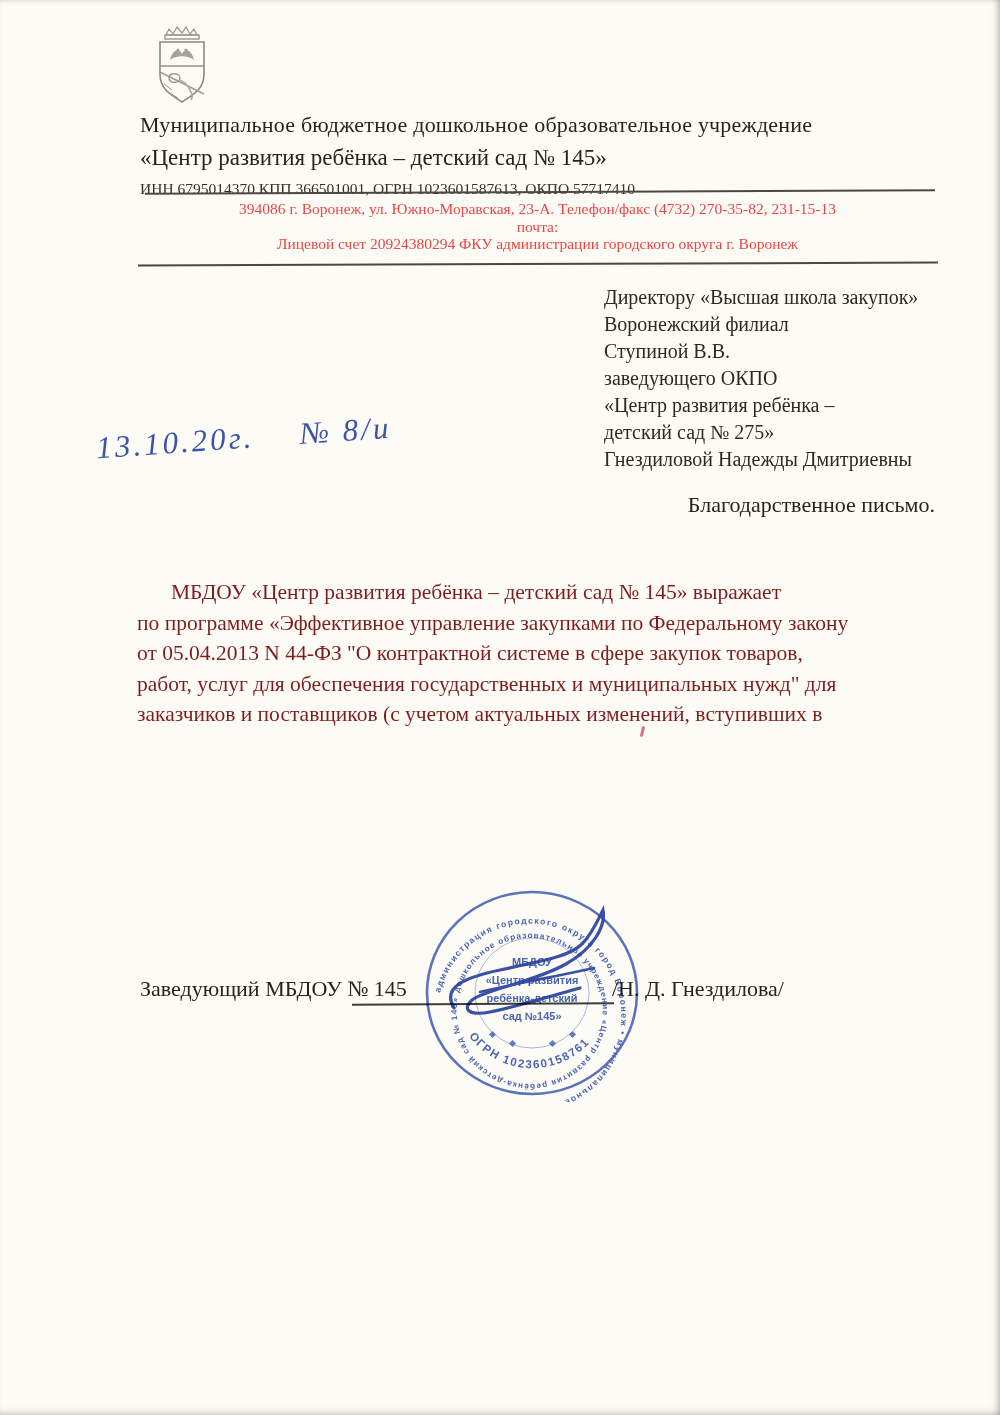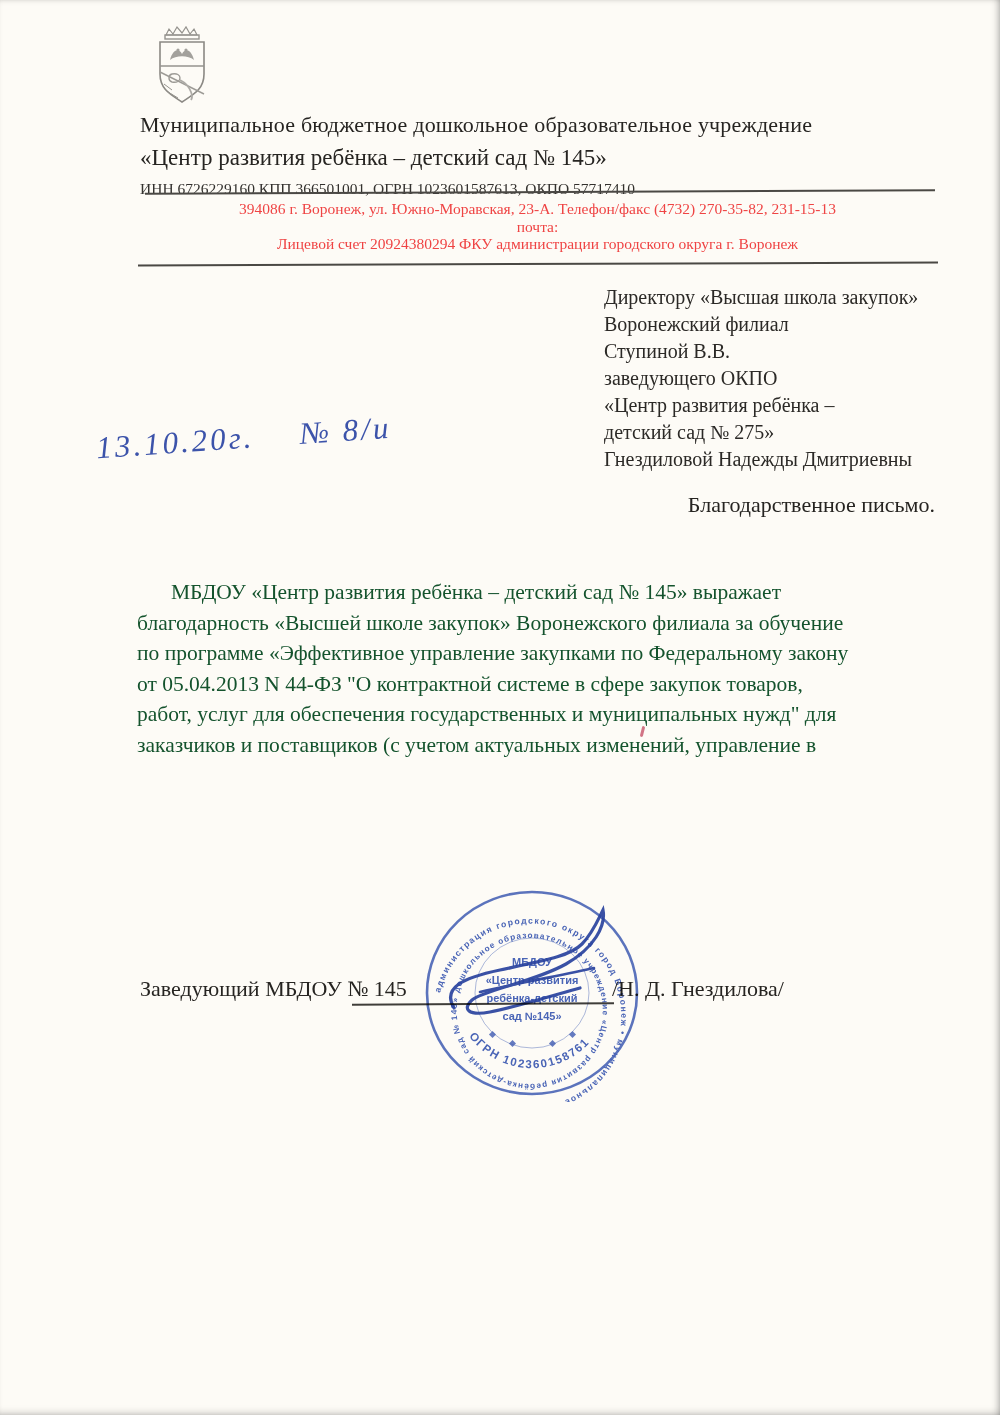--- a/index.html
+++ b/index.html
@@ -33,21 +33,21 @@
 
   
   .handwritten {
     position:absolute; left:96px; top:420px; display:flex; gap:46px;
     font-style:italic; font-size:31px; letter-spacing:3px;
     color:#3c53aa; transform:rotate(-4deg); white-space:nowrap;
   }
 
   
   .letter-title { position:absolute; left:140px; top:492px; width:795px; text-align:right; font-size:22px; }
-  .letter-body  { position:absolute; left:137px; top:577px; width:798px; font-size:21.5px; line-height:30.5px; color:#14532d; }
+  .letter-body  { position:absolute; left:137px; top:577px; width:798px; font-size:21.5px; line-height:30.5px; color:#7f1d1d; }
   .letter-body .body-line:first-child { text-indent:34px; }
   .closing-line { text-indent:18px; }
 
   
   .red-tick { position:absolute; left:641px; top:726px; width:3px; height:11px;
               background:#c2475f; border-radius:2px; transform:rotate(14deg); opacity:.75; }
 
   
   .sign-row { position:absolute; left:140px; top:976px; width:800px; font-size:22px; z-index:2; }
   .sign-name { position:absolute; left:472px; top:0; white-space:nowrap; }
@@ -82,21 +82,21 @@
       <circle cx="44" cy="28" r="1.6" fill="#8d8b86" stroke="none"></circle>
 
       <path d="M 18,50 L 62,72" stroke="#86847f"></path>
       <path d="M 30,52 c -4,1 -4,7 0,8 c 5,1 8,-1 8,-4 c 0,-3 -3,-5 -8,-4 z" stroke="#86847f"></path>
       <path d="M 38,58 q 8,4 11,12 q 2,5 0,8" stroke="#9a9893" stroke-width="1.8"></path>
       <path d="M 22,62 l 8,6 M 26,70 l 10,6" stroke="#airport" stroke-width="1"></path>
     </svg>
 
     <div class="org-line1">Муниципальное бюджетное дошкольное образовательное учреждение</div>
     <div class="org-line2">«Центр развития ребёнка – детский сад № 145»</div>
-    <div class="ids-line">ИНН 6726229160 КПП 366501001, ОГРН 1023601587613, ОКПО 57717410</div>
+    <div class="ids-line">ИНН 6795014370 КПП 366501001, ОГРН 1023601587613, ОКПО 57717410</div>
   </div>
 
   <div class="rule rule1"></div>
 
   <div class="addr-block">
     <div class="addr-line">394086 г. Воронеж, ул. Южно-Моравская, 23-А. Телефон/факс (4732) 270-35-82, 231-15-13</div>
     <div class="addr-line">почта:</div>
     <div class="addr-line">Лицевой счет 20924380294 ФКУ администрации городского округа г. Воронеж</div>
   </div>
 
@@ -115,25 +115,24 @@
   <div class="handwritten">
     <span>13.10.20г.</span>
     <span>№ 8/и</span>
   </div>
 
   <div class="letter-title">Благодарственное письмо.</div>
 
   <div class="letter-body">
     <div>
         <div class="body-line">МБДОУ «Центр развития ребёнка – детский сад № 145» выражает</div>
-        <div class="body-line">благодарность «Высшей школе закупок» Воронежского филиала за обучение</div>
         <div class="body-line">по программе «Эффективное управление закупками по Федеральному закону</div>
         <div class="body-line">от 05.04.2013 N 44-ФЗ "О контрактной системе в сфере закупок товаров,</div>
         <div class="body-line">работ, услуг для обеспечения государственных и муниципальных нужд" для</div>
-        <div class="body-line">заказчиков и поставщиков (с учетом актуальных изменений, управление в</div>
+        <div class="body-line">заказчиков и поставщиков (с учетом актуальных изменений, вступивших в</div>
       </div>
   </div>
 
   <div class="red-tick"></div>
 
   <div class="sig-underline"></div>
   <div class="sign-row">
     <span>Заведующий МБДОУ № 145</span>
     <span class="sign-name">/Н. Д. Гнездилова/</span>
   </div>

